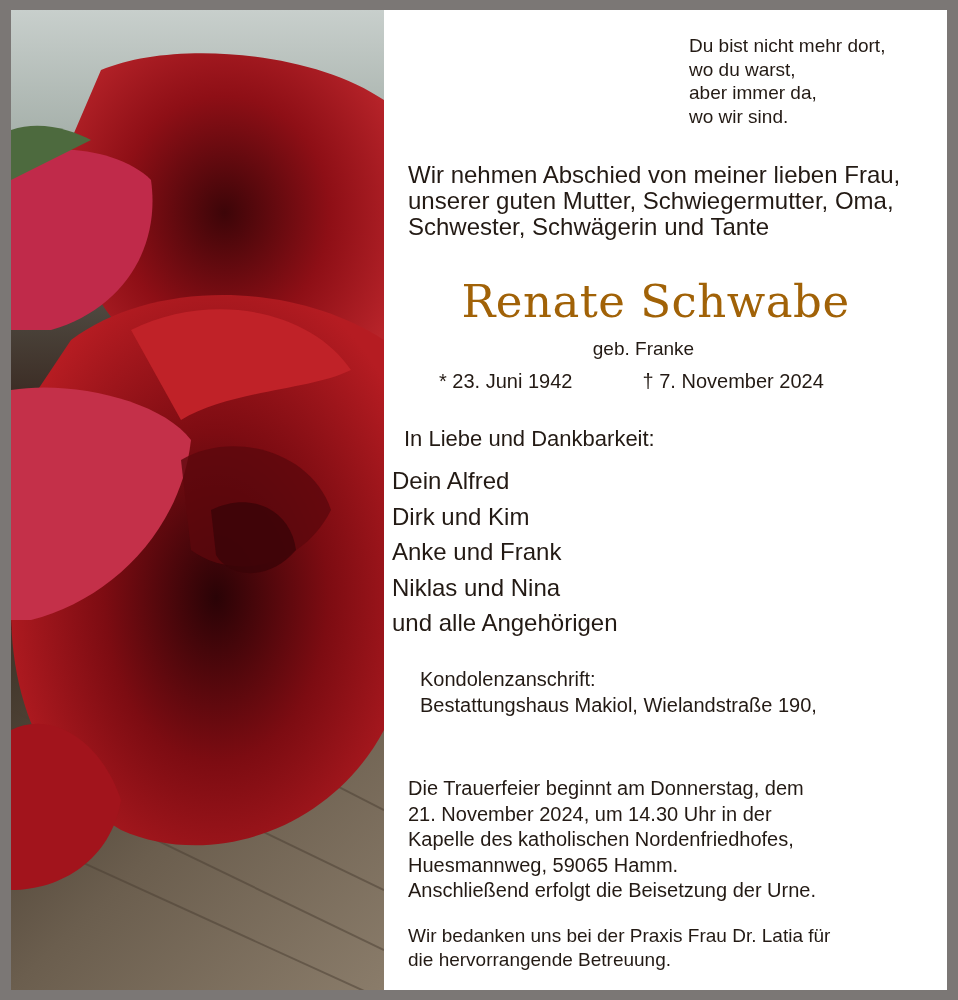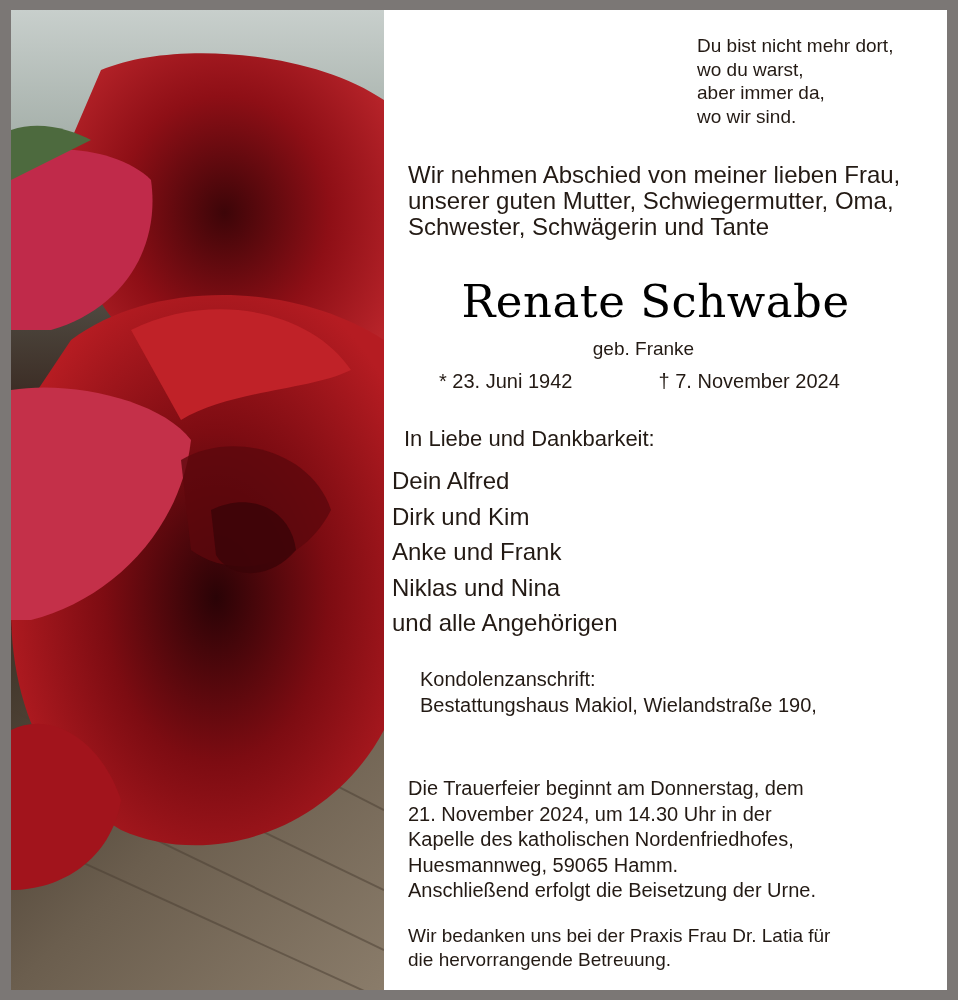--- a/index.html
+++ b/index.html
@@ -26,56 +26,56 @@
       linear-gradient(180deg, #b9c2bf 0%, #9aa8a3 8%, #6f7a70 14%, #3a2a22 40%, #2b1d16 70%, #5a4c3e 85%, #7a6c5a 100%);
   }
   .photo svg { position: absolute; left: 0; top: 0; }
   .text {
     position: absolute;
     left: 373px; top: 0;
     width: 563px; height: 980px;
   }
   .poem {
     position: absolute;
-    left: 313px; top: 24px;
+    left: 305px; top: 24px;
     font-size: 19px;
     line-height: 23.5px;
   }
   .poem div { white-space: nowrap; }
   .intro {
     position: absolute;
     left: 24px; top: 152px;
     font-size: 24px;
     line-height: 26px;
     white-space: nowrap;
   }
   .name {
     position: absolute;
     left: 0; width: 543px; top: 266px;
     text-align: center;
     font-family: "DejaVu Serif", "Liberation Serif", serif;
     font-size: 45px;
     line-height: 52px;
     letter-spacing: 0.5px;
-    color: #000000;
+    color: #a16207;
   }
   .nee {
     position: absolute;
     left: 0; width: 519px; top: 328px;
     text-align: center;
     font-size: 19px;
   }
   .dates {
     position: absolute;
     left: 55px; top: 360px;
     font-size: 20px;
     white-space: nowrap;
   }
   .dates .birth { display: inline-block; width: 190px; }
-  .dates .death { display: inline-block; margin-left: 24px; }
+  .dates .death { display: inline-block; margin-left: 8px; }
   .dank {
     position: absolute;
     left: 20px; top: 416px;
     font-size: 22px;
   }
   .family {
     position: absolute;
     left: 8px; top: 453px;
     font-size: 24px;
     line-height: 35.5px;

